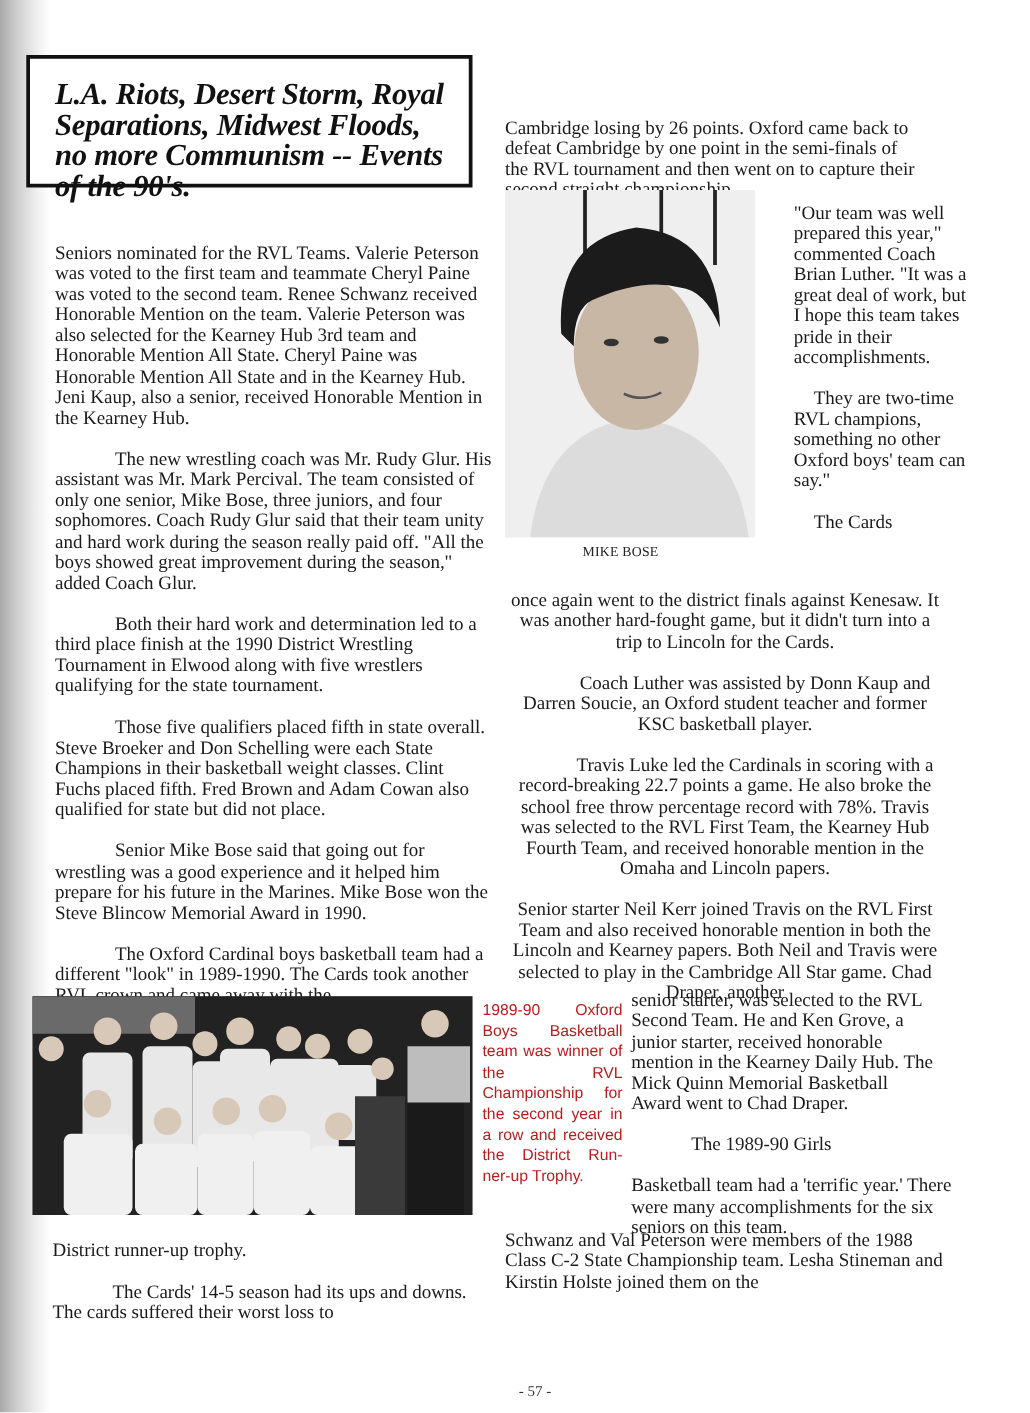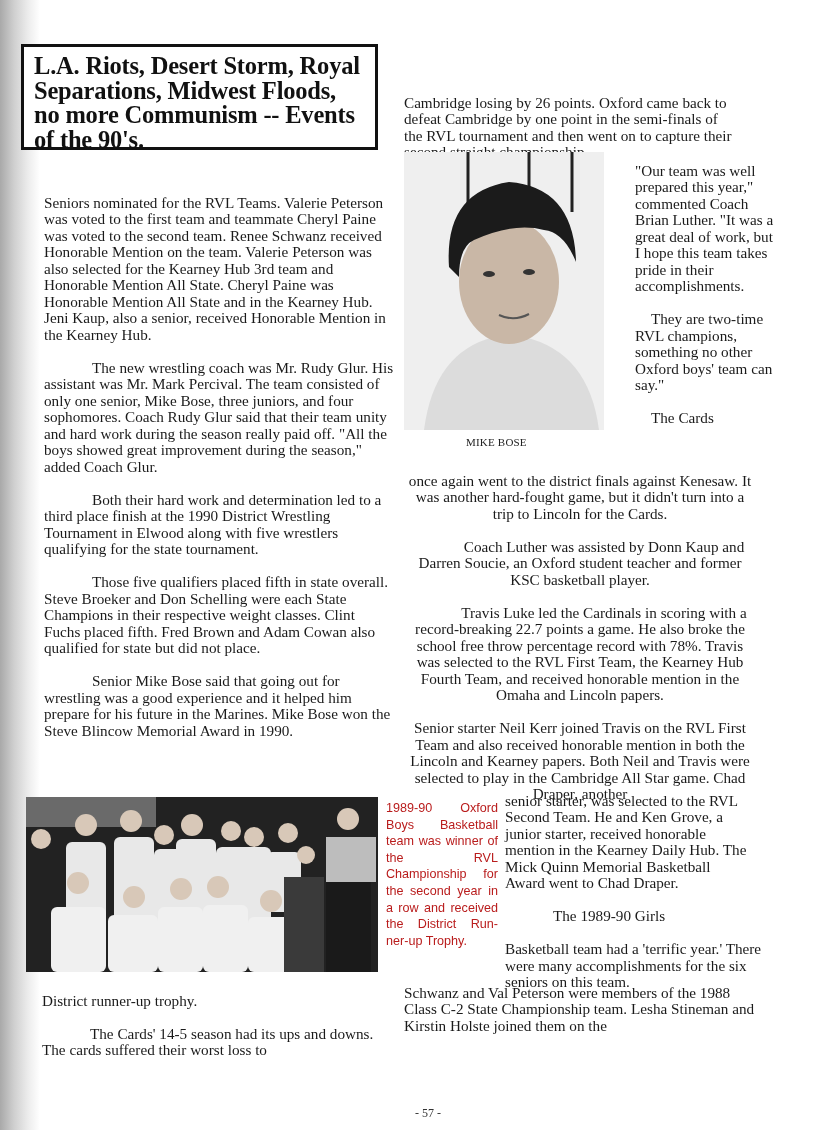--- a/index.html
+++ b/index.html
@@ -13,21 +13,21 @@
       position: absolute; left: 0; top: 0; width: 40px; height: 1130px;
       background: linear-gradient(to right, #a9a9a9 0%, #cfcfcf 35%, #ececec 70%, #ffffff 100%);
     }
     .headline-box {
       position: absolute; left: 21px; top: 44px; width: 357px; height: 106px;
       border: 3px solid #111; box-sizing: border-box;
       padding: 3px 6px 0 6px;
       background: #fff;
     }
     .headline {
-      margin: 4px; font-family: "Liberation Serif", serif; font-weight: bold;
+      margin: 14px; font-family: "Liberation Serif", serif; font-style: italic; font-weight: bold;
       font-size: 24.5px; line-height: 24.5px; color: #111; letter-spacing: -0.2px;
     }
     .col {
       position: absolute; font-size: 15.2px; line-height: 16.5px;
       text-align: left; white-space: pre-line;
     }
     .col p { margin: 0; white-space: pre-line; }
     .ind { text-indent: 48px; }
     #col-left-top { left: 44px; top: 178px; width: 350px; }
     #col-left-bottom { left: 42px; top: 976px; width: 350px; }
@@ -65,22 +65,23 @@
 <div class="page-shadow"></div>
 
 <div class="headline-box">
   <h1 class="headline">L.A. Riots, Desert Storm, Royal Separations, Midwest Floods, no more Communism --  Events of the 90's.</h1>
 </div>
 
 <div class="col" id="col-left-top">
   <p>Seniors nominated for the RVL Teams.  Valerie Peterson was voted to the first team and teammate Cheryl Paine was voted to the second team. Renee Schwanz received Honorable Mention on the team.  Valerie Peterson was also selected for the Kearney Hub 3rd team and Honorable Mention All State.  Cheryl Paine was Honorable Mention All State and in the Kearney Hub.  Jeni Kaup, also a senior, received Honorable Mention in the Kearney Hub.</p>
   <p class="ind">The new wrestling coach was Mr. Rudy Glur.  His assistant was Mr. Mark Percival.  The team consisted of only one senior, Mike Bose, three juniors, and four sophomores.  Coach Rudy Glur said that their team unity and hard work during the season really paid off.  "All the boys showed great improvement during the season," added Coach Glur.</p>
   <p class="ind">Both their hard work and determination led to a third place finish at the 1990 District Wrestling Tournament in Elwood along with five wrestlers qualifying for the state tournament.</p>
-  <p class="ind">Those five qualifiers placed fifth in state overall.  Steve Broeker and Don Schelling were each State Champions in their respective weight classes.  Clint Fuchs placed fifth.  Fred Brown and Adam Cowan also qualified for state but did not place.</p>
+  <p class="ind">Those five qualifiers placed fifth in state overall.  Steve Broeker and Don Schelling were each State Champions in their basketball weight classes.  Clint Fuchs placed fifth.  Fred Brown and Adam Cowan also qualified for state but did not place.</p>
   <p class="ind">Senior Mike Bose said that going out for wrestling was a good experience and it helped him prepare for his future in the Marines.  Mike Bose won the Steve Blincow Memorial Award in 1990.</p>
+  <p class="ind">The Oxford Cardinal boys basketball team had a different "look" in 1989-1990.  The Cards took another RVL crown and came away with the</p>
 </div>
 
 <div class="photo-team">
   <svg width="352" height="175" viewBox="0 0 352 175">
     <rect x="0" y="0" width="352" height="175" fill="#222"></rect>
     <rect x="0" y="0" width="130" height="30" fill="#6a6a6a"></rect>
 
     <g fill="#e8e8e8">
       <rect x="40" y="45" width="40" height="90" rx="6"></rect>
       <rect x="88" y="40" width="40" height="95" rx="6"></rect>

